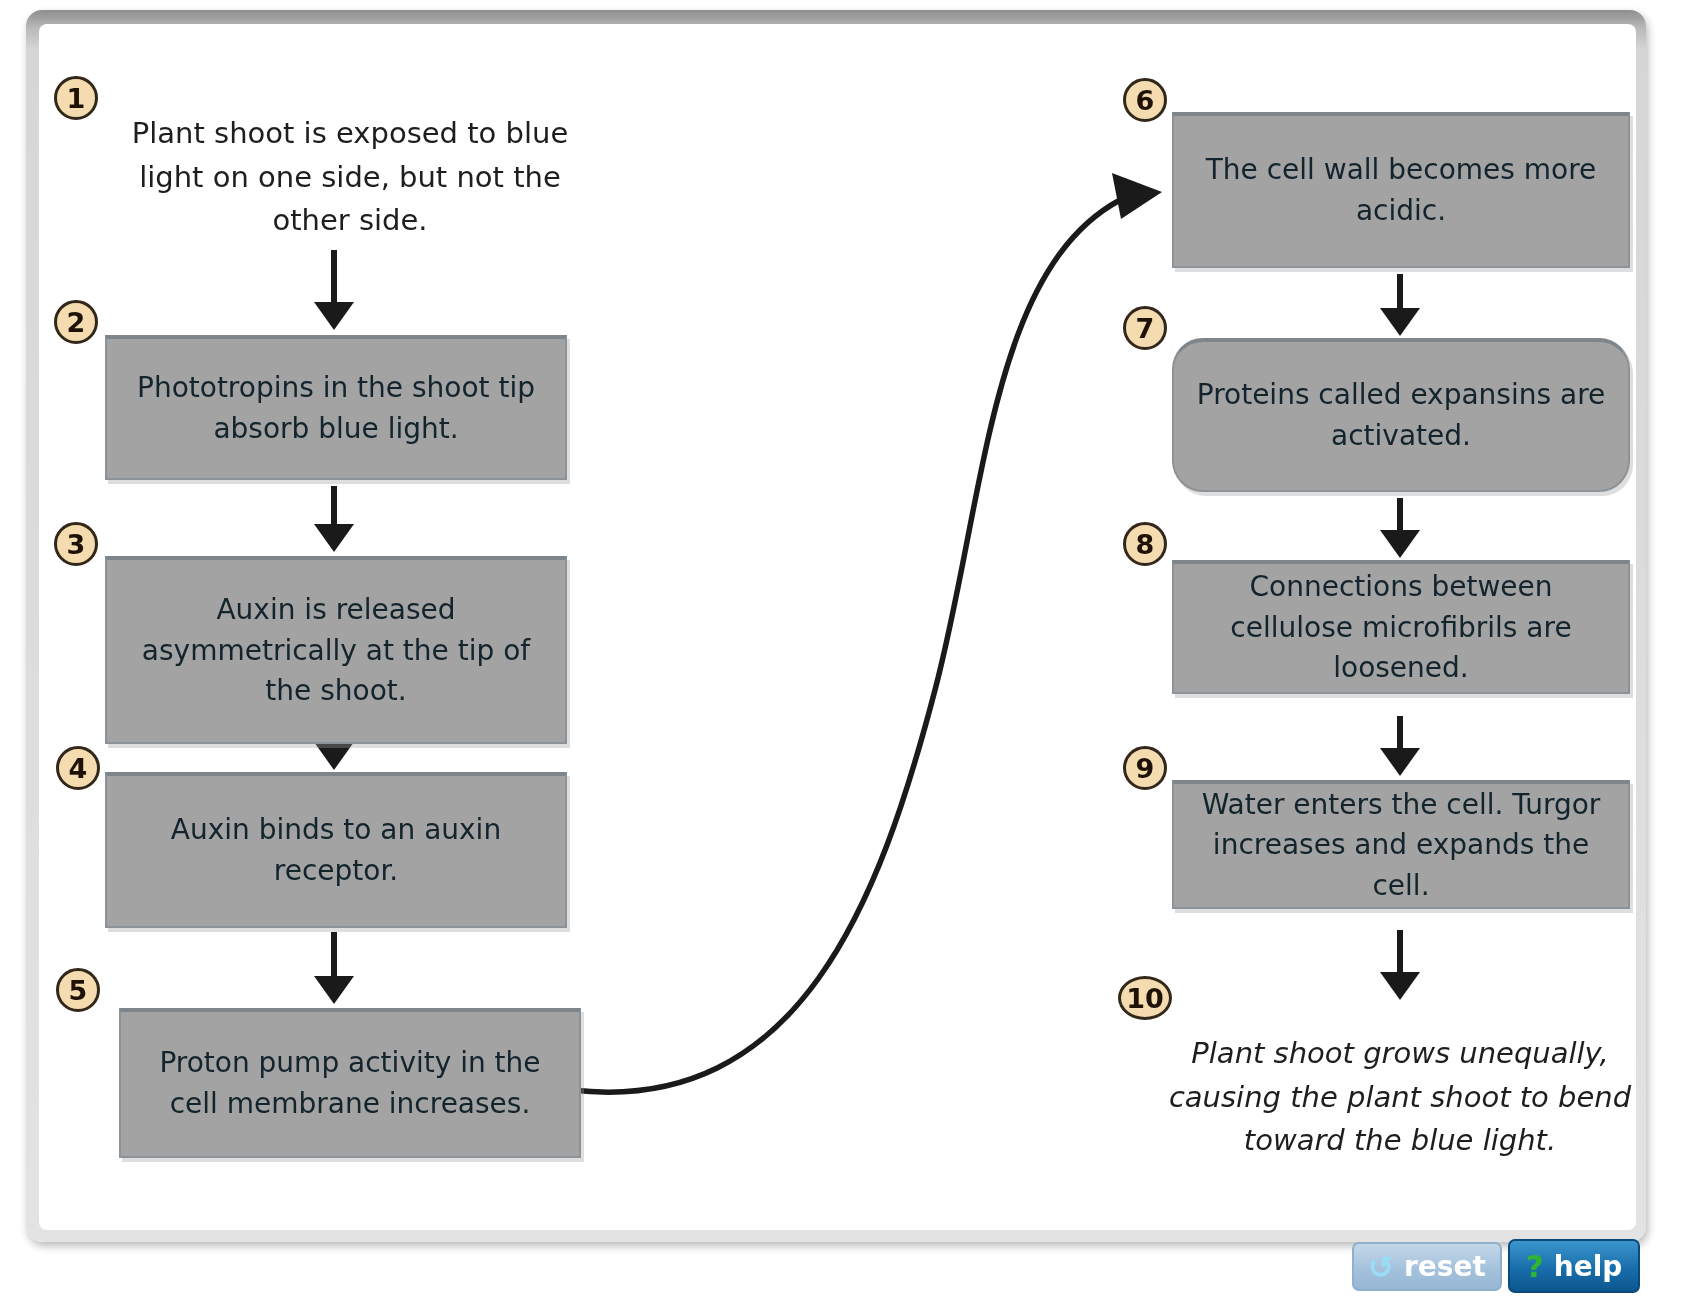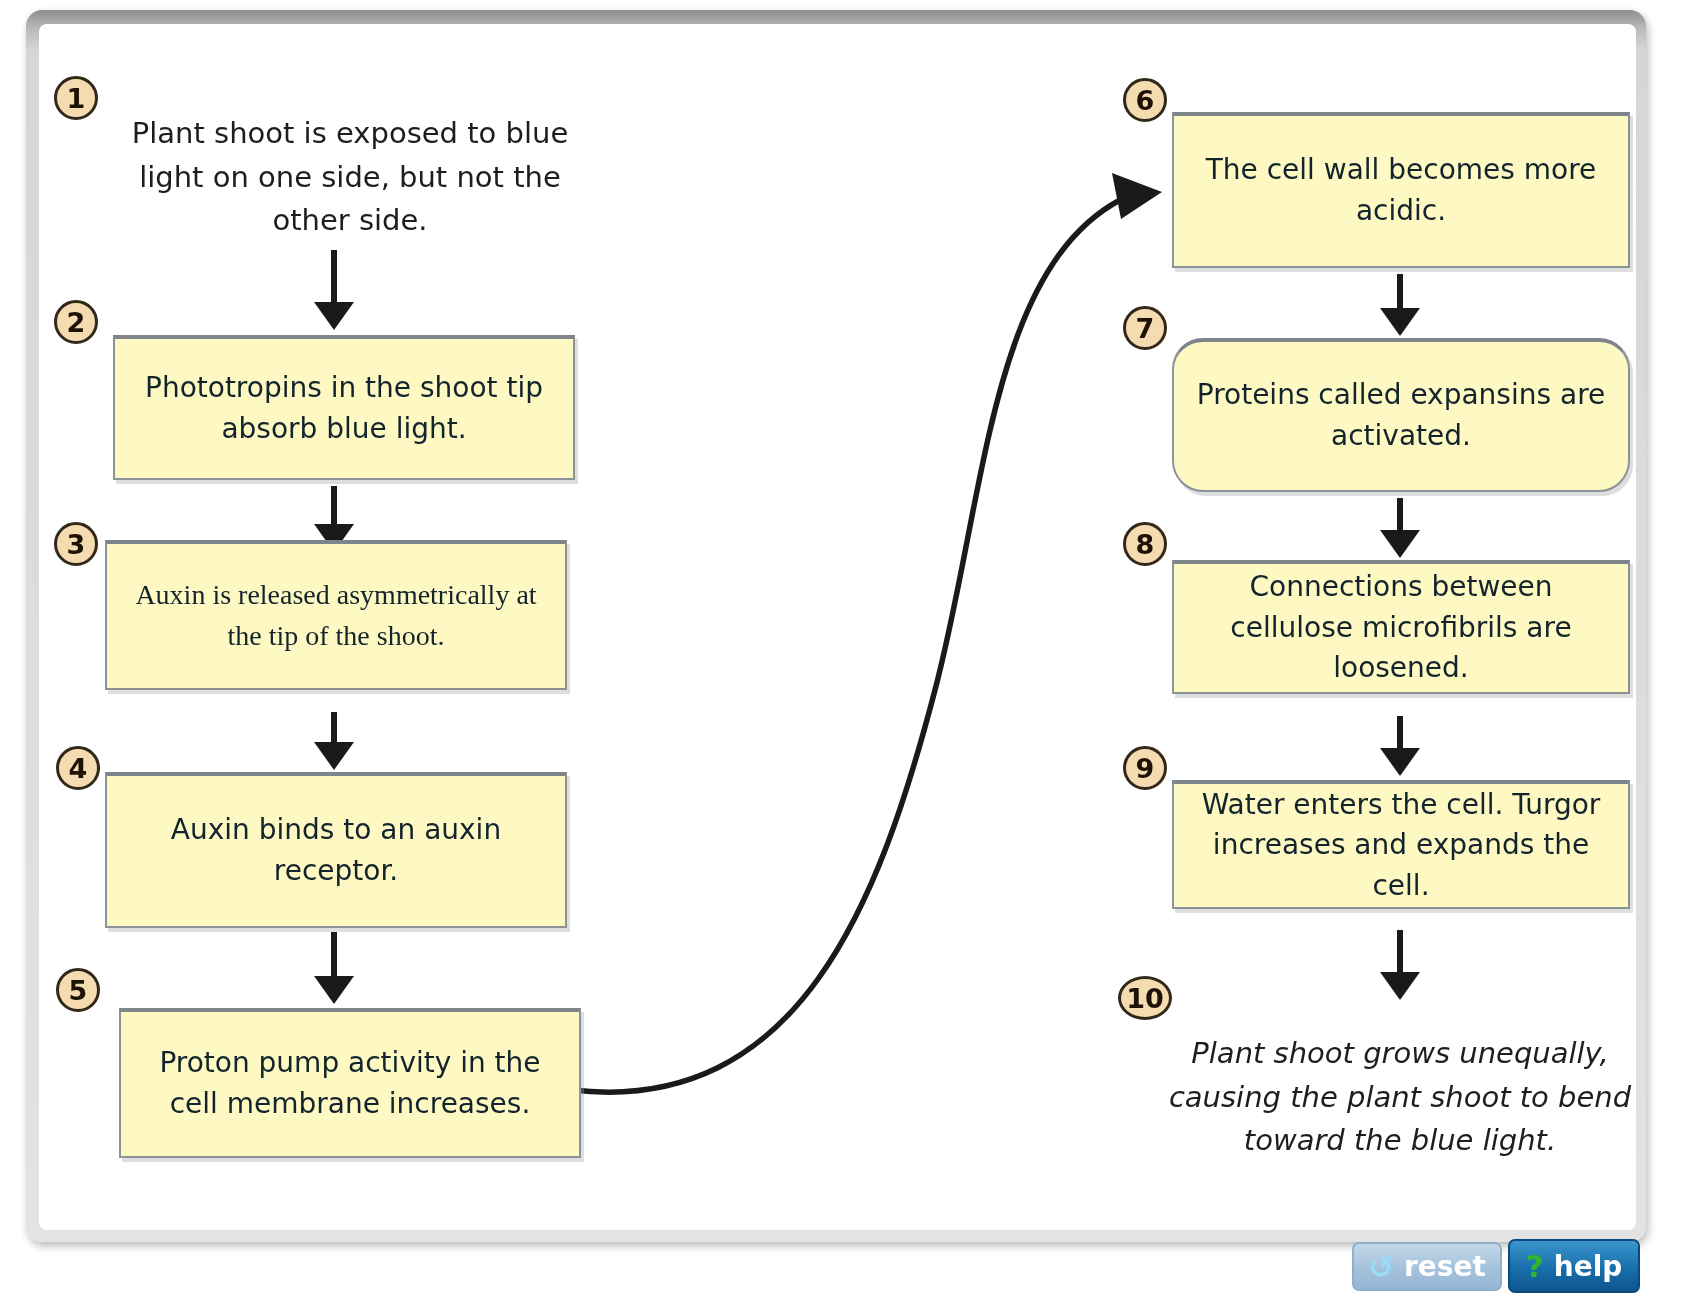--- a/index.html
+++ b/index.html
@@ -31,21 +31,21 @@
     border-radius:50%;
     display:flex; align-items:center; justify-content:center;
     font-weight:bold; font-size:27px; color:#1d1205;
     box-sizing:border-box;
     z-index:4;
   }
   .badge.wide { width:54px; border-radius:50%/50%; }
   
   .sbox {
     position:absolute;
-    background:#fef9c3;
+    background:#a3a3a3;
     border:2px solid #8b9298;
     border-top:4px solid #7e858b;
     box-shadow:3px 4px 0 rgba(160,160,160,.35);
     display:flex; align-items:center; justify-content:center;
     text-align:center;
     font-size:28px; line-height:1.45; color:#13242c;
     padding:6px 16px; box-sizing:border-box;
     z-index:3;
   }
   
@@ -109,31 +109,31 @@
 <div class="stext" style="left:111px; top:112px; width:478px;">Plant shoot is exposed to blue light on one side, but not the other side.</div>
 
 <div class="arrow-down" style="left:314px; top:250px; height:80px;">
   <div class="shaft"></div>
   <div class="head"></div>
 </div>
 
 <div class="badge" style="left:54px; top:300px;">
   <span>2</span>
 </div>
-<div class="sbox" style="left:105px; top:335px; width:462px; height:145px;margin-left:8px;">Phototropins in the shoot tip absorb blue light.</div>
+<div class="sbox" style="left:105px; top:335px; width:462px; height:145px;">Phototropins in the shoot tip absorb blue light.</div>
 
 <div class="arrow-down" style="left:314px; top:486px; height:66px;">
   <div class="shaft"></div>
   <div class="head"></div>
 </div>
 
 <div class="badge" style="left:54px; top:522px;">
   <span>3</span>
 </div>
-<div class="sbox" style="left:105px; top:540px; width:462px; height:150px;font-family:Liberation Serif, serif;">Auxin is released asymmetrically at the tip of the shoot.</div>
+<div class="sbox" style="left:105px; top:556px; width:462px; height:188px;">Auxin is released asymmetrically at the tip of the shoot.</div>
 
 <div class="arrow-down" style="left:314px; top:712px; height:58px;">
   <div class="shaft"></div>
   <div class="head"></div>
 </div>
 
 <div class="badge" style="left:56px; top:746px;">
   <span>4</span>
 </div>
 <div class="sbox" style="left:105px; top:772px; width:462px; height:156px;">Auxin binds to an auxin receptor.</div>

